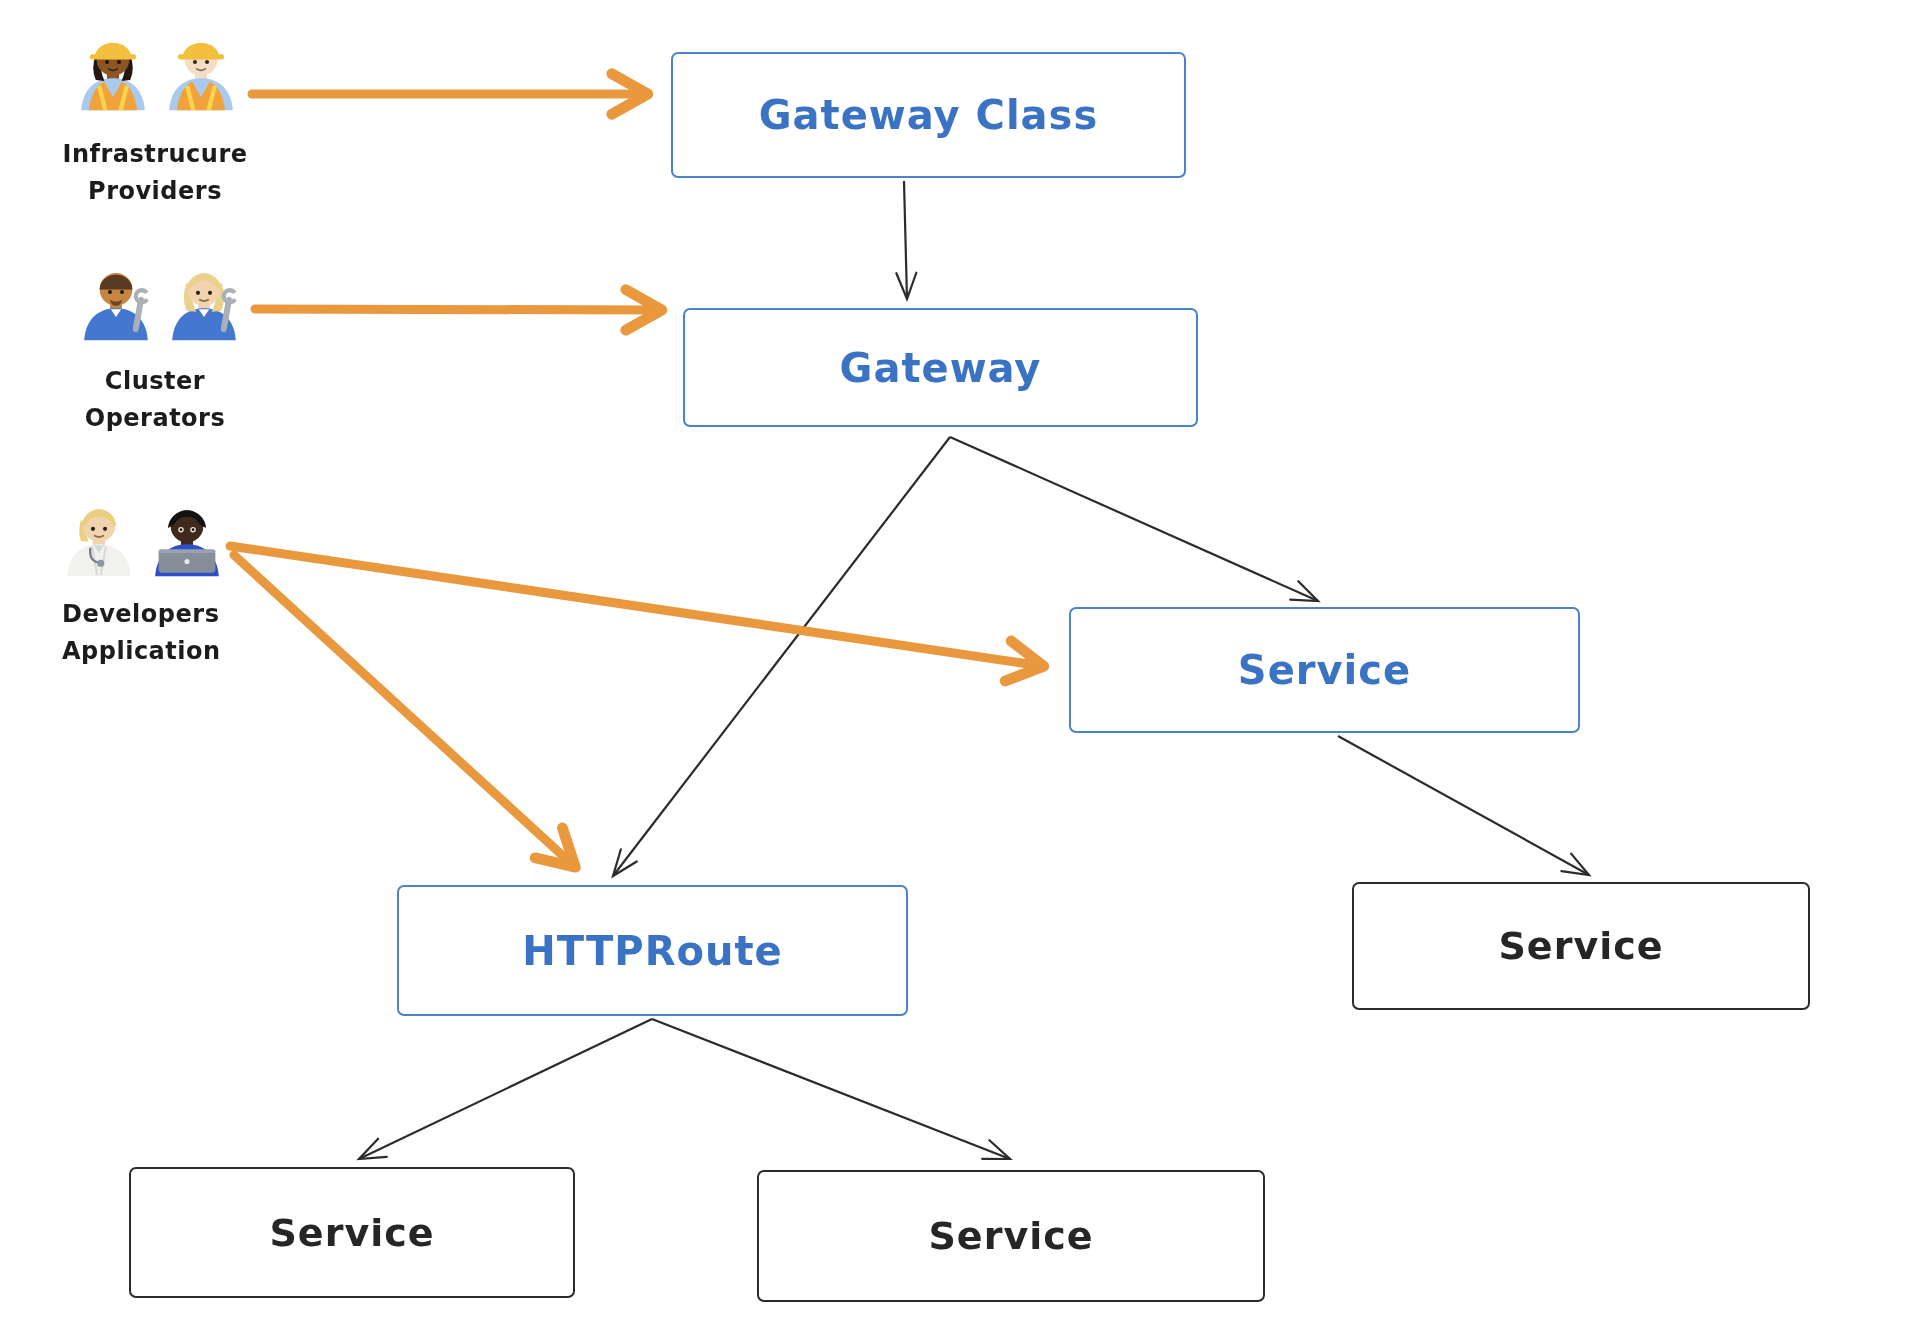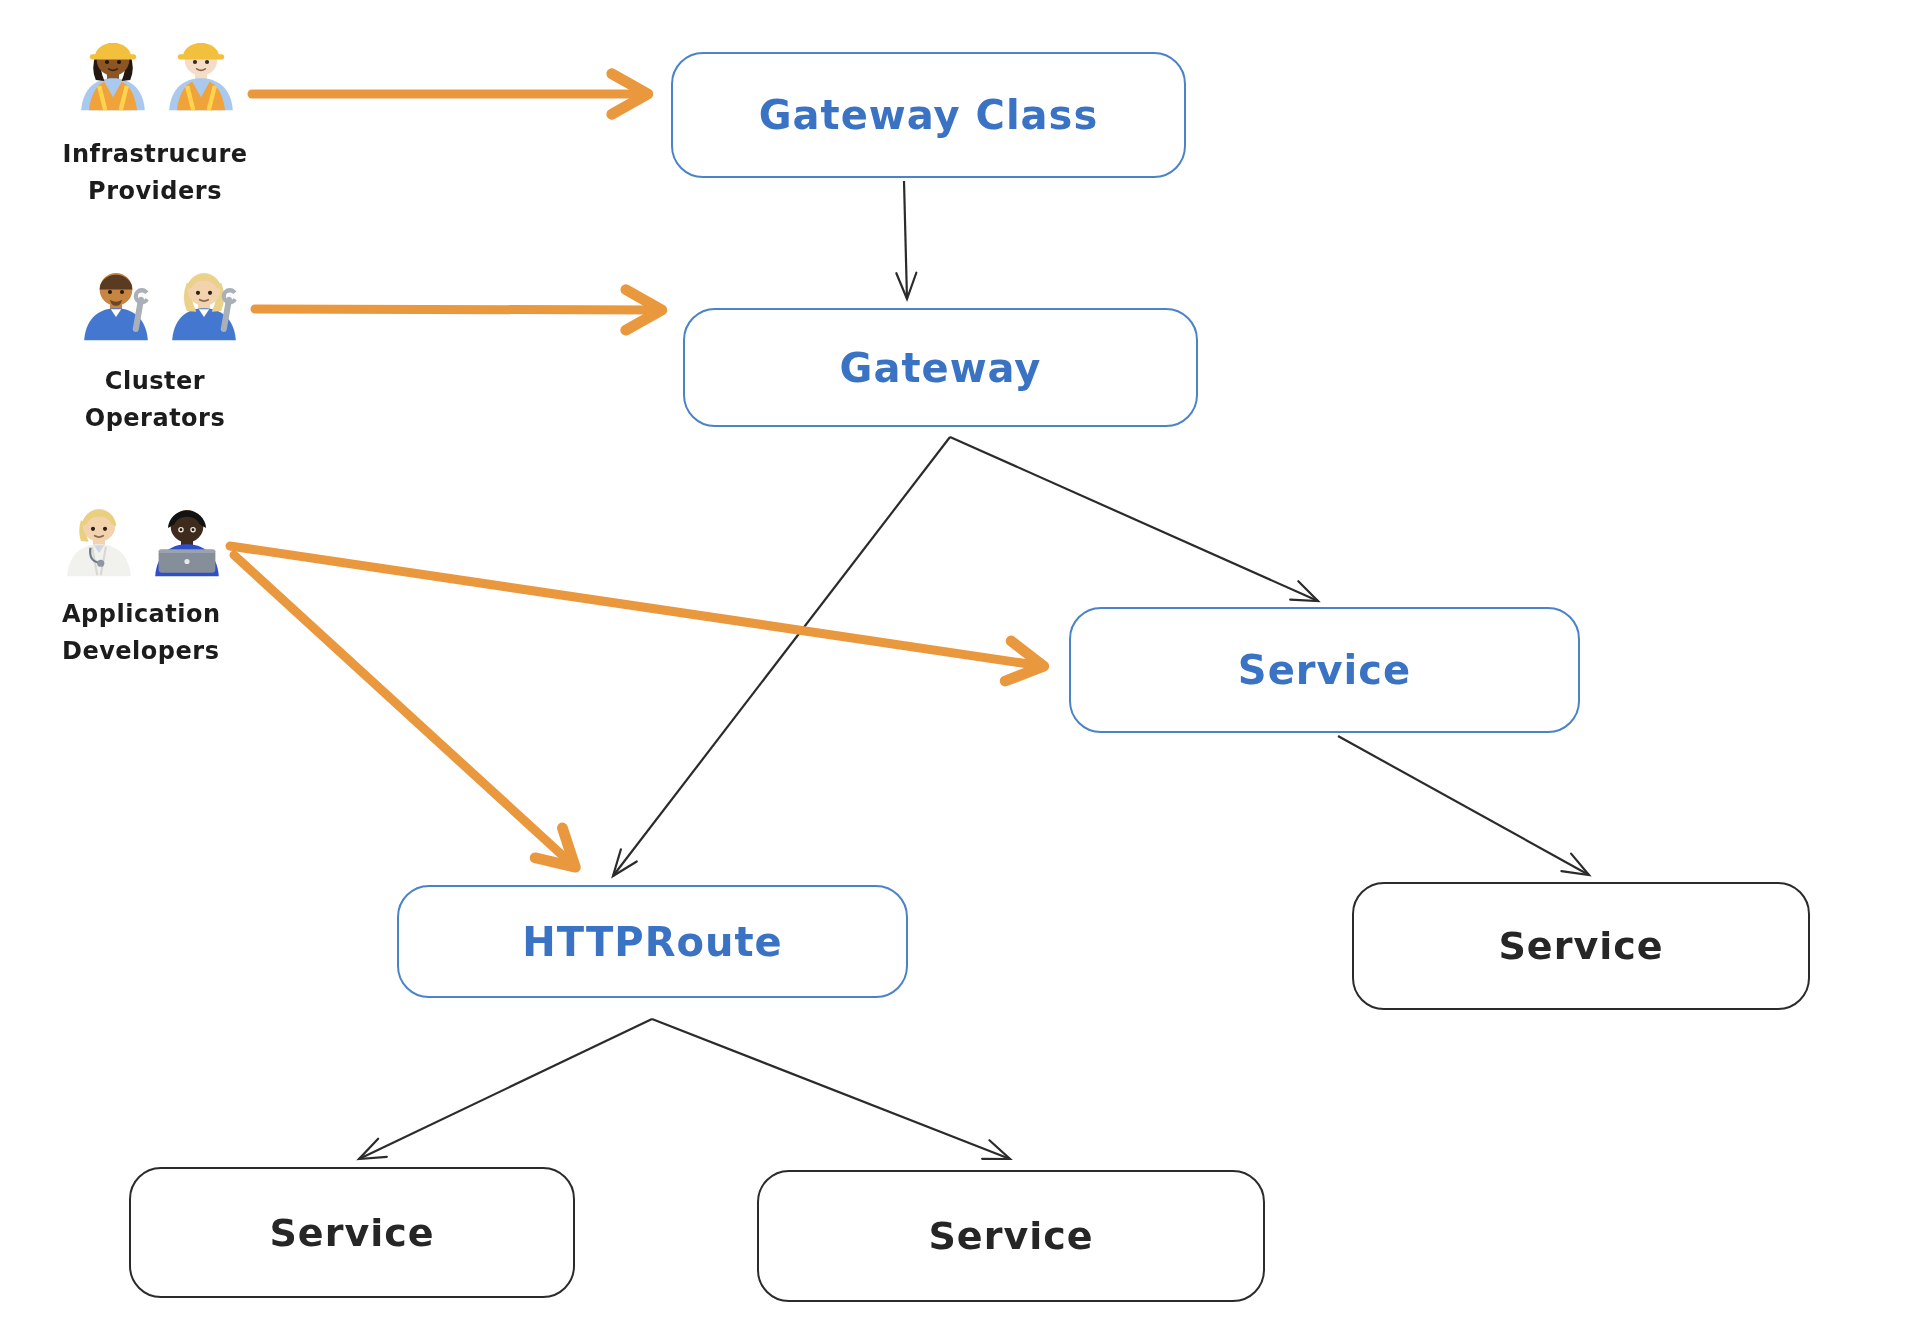--- a/index.html
+++ b/index.html
@@ -5,21 +5,21 @@
   html,body{margin:0;padding:0;background:#fff;}
   .canvas{
     position:relative;width:1912px;height:1326px;background:var(--background,#fff);
     font-family:"DejaVu Sans",sans-serif;overflow:hidden;
   }
   .edges{position:absolute;left:0;top:0;width:1912px;height:1326px;}
   .eb{stroke:var(--arrow-black,#2b2b2b);stroke-width:2.2;fill:none;}
   .eo{stroke:var(--arrow-orange,#e9983e);stroke-width:9;fill:none;stroke-linecap:round;}
   .node{
     position:absolute;display:flex;align-items:center;justify-content:center;
-    background:#fff;border-radius:32px;box-sizing:border-box;
+    background:#fff;border-radius:7px;box-sizing:border-box;
     font-weight:bold;letter-spacing:1px;
   }
   .node.blue{
     border:2.5px solid var(--node-blue-border,#4a83c9);
     color:var(--node-blue-text,#3a72c4);
     font-size:40px;
   }
   .node.black{
     border:2.5px solid var(--node-black-border,#2b2b2b);
     color:var(--node-black-text,#262626);
@@ -67,21 +67,21 @@
   </div>
 
   <div class="node blue" style="left:683px;top:308px;width:515px;height:119px;">
     <span>Gateway</span>
   </div>
 
   <div class="node blue" style="left:1069px;top:607px;width:511px;height:126px;">
     <span>Service</span>
   </div>
 
-  <div class="node blue" style="left:397px;top:885px;width:511px;height:113px;">
+  <div class="node blue" style="left:397px;top:885px;width:511px;height:131px;">
     <span>HTTPRoute</span>
   </div>
 
   <div class="node black" style="left:129px;top:1167px;width:446px;height:131px;">
     <span>Service</span>
   </div>
 
   <div class="node black" style="left:757px;top:1170px;width:508px;height:132px;">
     <span>Service</span>
   </div>
@@ -198,17 +198,17 @@
         <circle cx="57" cy="45" r="3.2" fill="#efe5d8"></circle>
         <circle cx="43" cy="45" r="1.6" fill="#14100b"></circle>
         <circle cx="57" cy="45" r="1.6" fill="#14100b"></circle>
         <rect x="17" y="68" width="66" height="27" rx="4" fill="#868f99"></rect>
         <rect x="17" y="68" width="66" height="4" rx="2" fill="#9aa3ad"></rect>
         <circle cx="50" cy="82" r="3" fill="#e8e8e8"></circle>
       </svg>
     </div>
   </div>
   <div class="persona-label lefted" style="left:62px;top:596px;width:280px;">
+    <div>Developers</div>
     <div>Application</div>
-    <div>Developers</div>
   </div>
 
 </div>
 
 </body></html>

